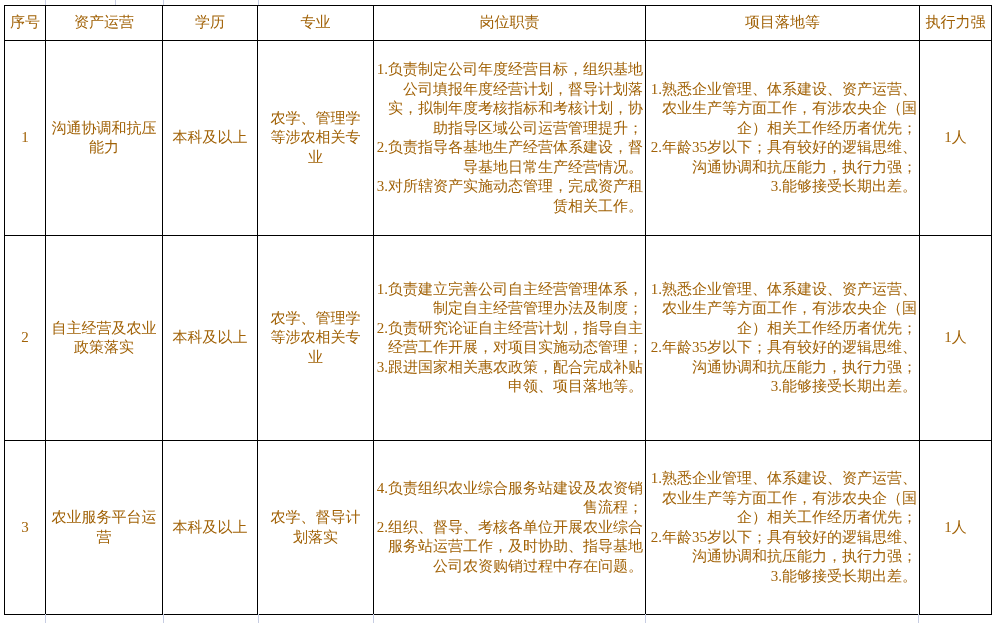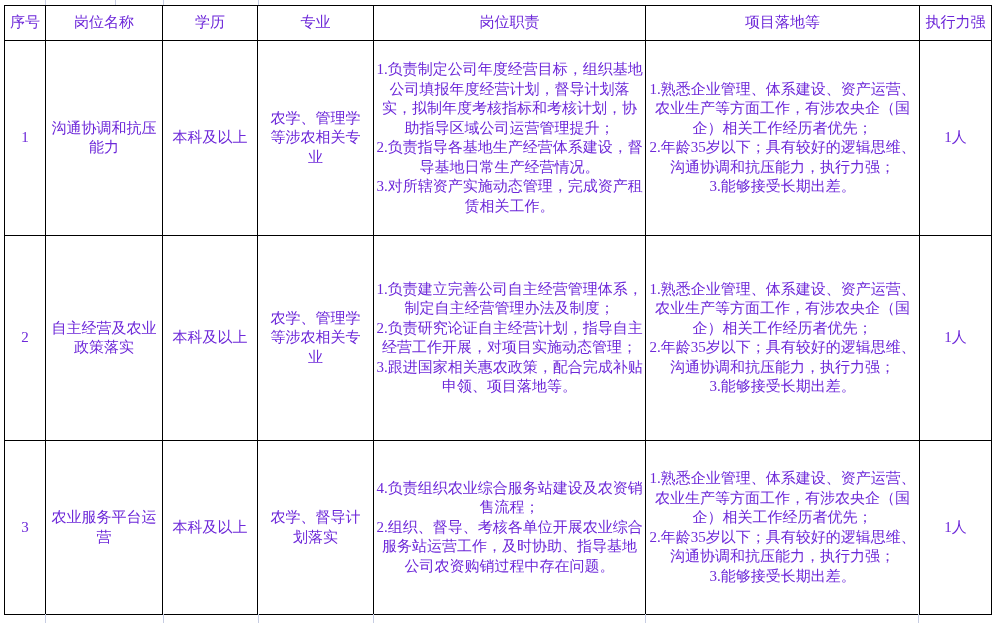--- a/index.html
+++ b/index.html
@@ -3,21 +3,21 @@
 <meta charset="utf-8">
 <style>
   html, body { margin: 0; padding: 0; background: #fff; }
   .page {
     position: relative;
     width: 994px;
     height: 623px;
     background: #ffffff;
     overflow: hidden;
     font-family: "Liberation Serif", "DejaVu Serif", serif;
-    color: #6d28d9;
+    color: #a16207;
   }
   table.job-table {
     position: absolute;
     left: 4px;
     top: 5px;
     border-collapse: collapse;
     table-layout: fixed;
     width: 987px;
   }
   .job-table th, .job-table td {
@@ -25,21 +25,21 @@
     font-size: 15px;
     line-height: 19.5px;
     font-weight: normal;
     vertical-align: middle;
     overflow: hidden;
     word-break: break-all;
   }
   .job-table th { text-align: center; padding: 0 2px; }
   td.c-center { text-align: center; padding: 0 3px; }
   td.c-major  { text-align: center; padding: 0 9px; margin-top: 48px; }
-  td.c-left   { text-align: center; padding: 0 2px; white-space: pre-line; }
+  td.c-left   { text-align: right; padding: 0 2px; white-space: pre-line; }
   tr.hdr  { height: 35px; }
   tr.r1   { height: 195px; }
   tr.r2   { height: 205px; }
   tr.r3   { height: 174px; }
   
   .stub {
     position: absolute;
     width: 1px;
     background: #c7cde2;
   }
@@ -57,21 +57,21 @@
       <col style="width:117px">
       <col style="width:95px">
       <col style="width:116px">
       <col style="width:272px">
       <col style="width:274px">
       <col style="width:72px">
     </colgroup>
     <tbody>
       <tr class="hdr">
         <th>序号</th>
-        <th>岗位名称</th>
+        <th>资产运营</th>
         <th>学历</th>
         <th>专业</th>
         <th>岗位职责</th>
         <th>项目落地等</th>
         <th>执行力强</th>
       </tr>
 
       <tr class="r1">
         <td class="c-center">1</td>
         <td class="c-center">沟通协调和抗压能力</td>

